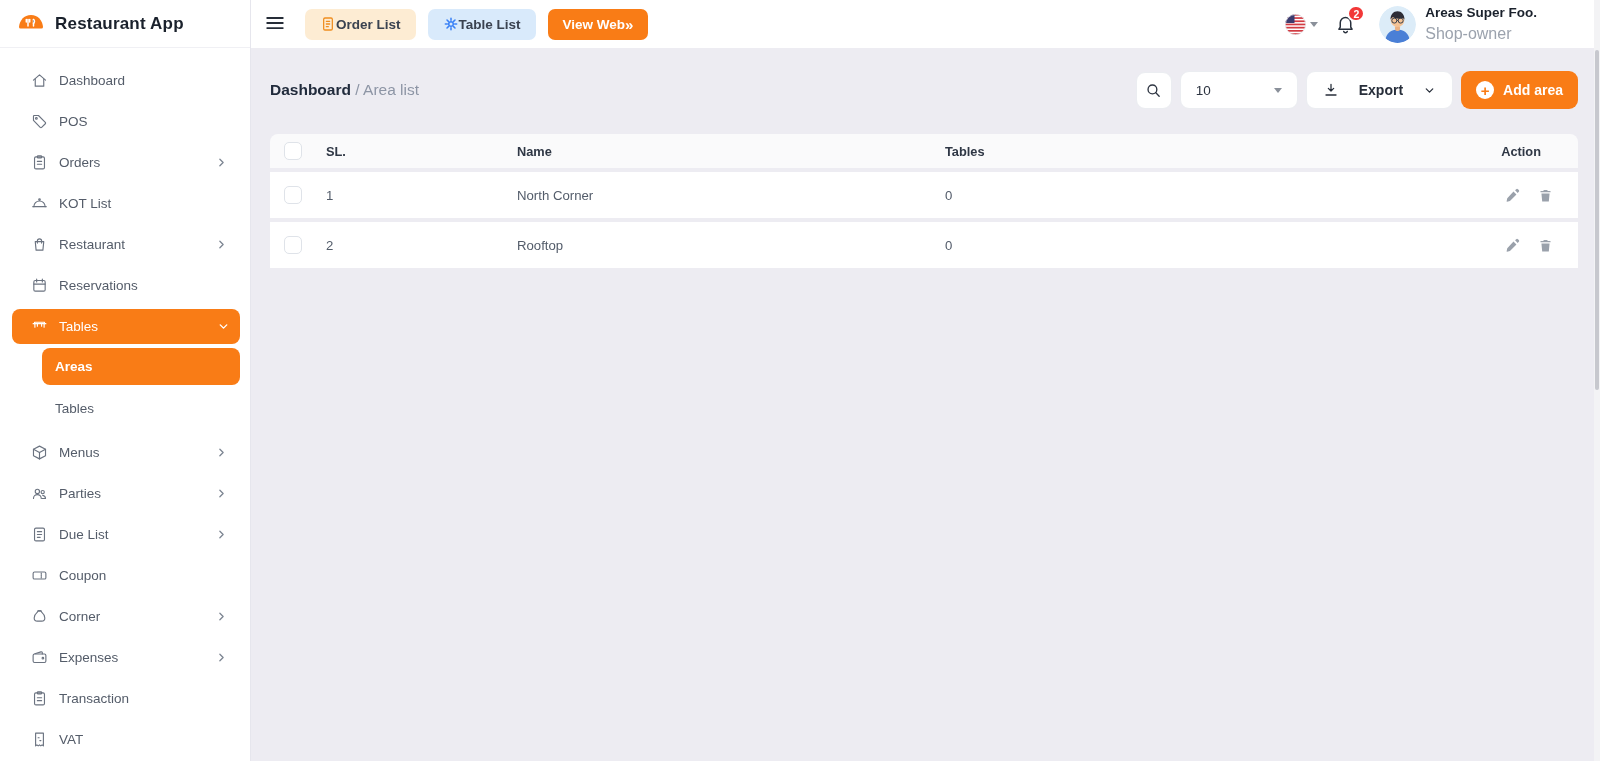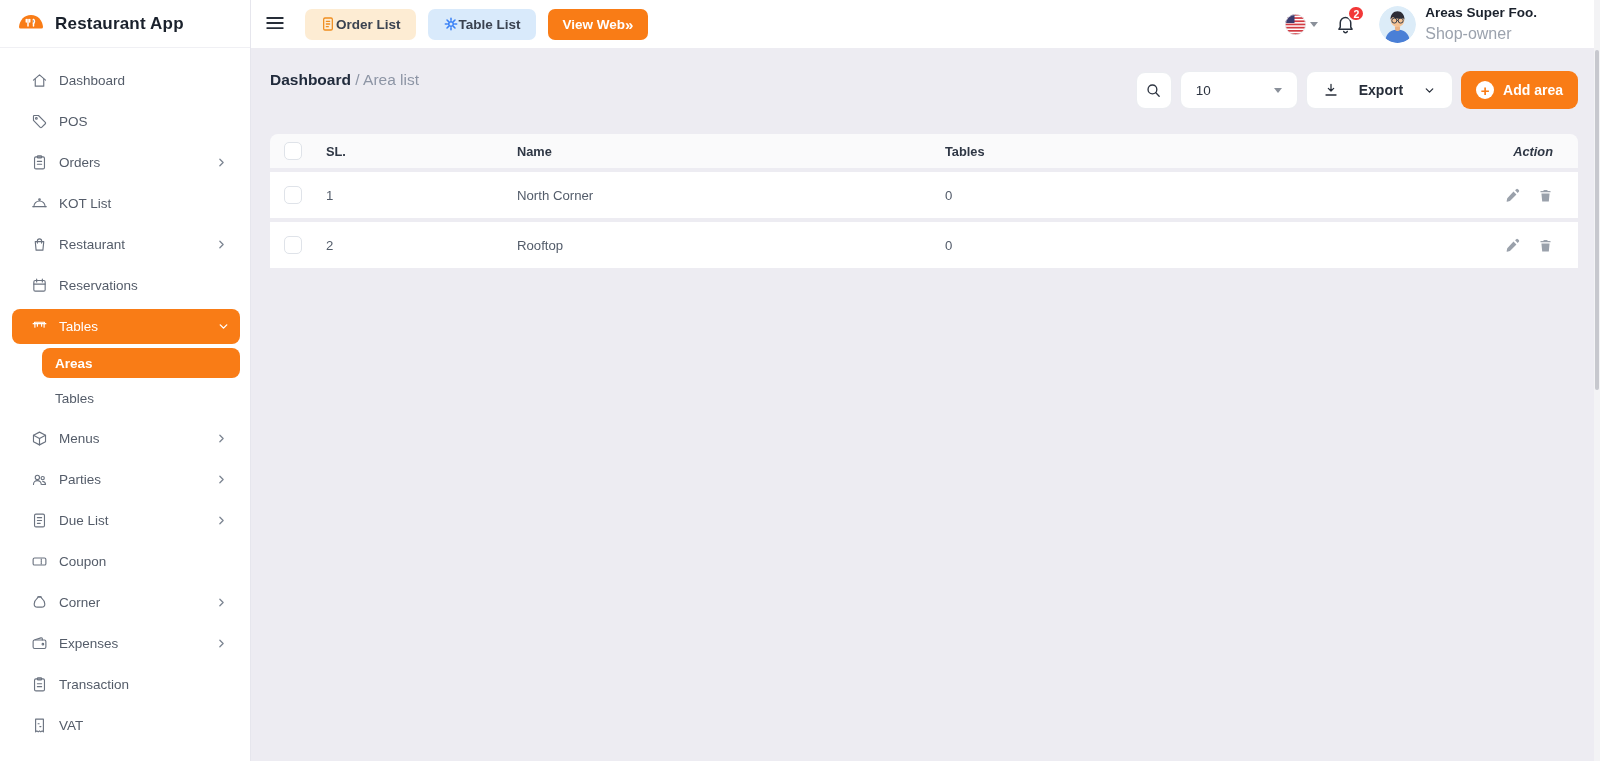--- a/index.html
+++ b/index.html
@@ -14,21 +14,21 @@
   .logo-row { height:48px; display:flex; align-items:center; gap:9px; padding:16px 16px; border-bottom:1px solid #f0f0f4; cursor:pointer; }
   .logo-name { font-size:17px; font-weight:800; color:#1a212c; letter-spacing:.2px; }
   .nav { padding-top:12px; }
   .nav-item { height:41px; display:flex; align-items:center; gap:11px; padding:0 22px 0 31px;
     color:#545c69; font-size:13.5px; cursor:pointer; }
   .nav-icon { width:17px; height:17px; color:#6b7380; flex:none; }
   .nav-chevron { margin-left:auto; color:#7c8592; display:flex; }
   .nav-item.active { background:#f97c16; color:#fff; margin:3px 10px 3px 12px; height:35px;
     padding:0 10px 0 19px; border-radius:8px; }
   .nav-item.active .nav-icon, .nav-item.active .nav-chevron { color:#fff; }
-  .sub-item { height:30px; margin:4px 10px 5px 42px; border-radius:8px; display:flex; align-items:center;
+  .sub-item { height:37px; margin:4px 10px 5px 42px; border-radius:8px; display:flex; align-items:center;
     padding-left:13px; font-size:13.5px; color:#545c69; cursor:pointer; }
   .sub-item.active { background:#f97c16; color:#fff; font-weight:700; }
 
   
   .main { flex:1; display:flex; flex-direction:column; min-width:0; }
 
   .topbar { height:48px; background:#fff; display:flex; align-items:center; padding:0 63px 0 13px; flex:none; }
   .hamburger { width:24px; height:24px; color:#262d38; cursor:pointer; margin-right:17px; }
   .quick-btn { height:31px; border-radius:7px; display:flex; align-items:center; gap:0; padding:0 15px;
     font-size:13.5px; font-weight:600; color:#3a4250; border:none; cursor:pointer; margin-right:12px; }
@@ -43,21 +43,21 @@
   .bell-wrap { position:relative; cursor:pointer; margin-right:23px; }
   .badge { position:absolute; top:-8px; right:-9px; min-width:17px; height:17px; padding:0 4px; border-radius:9px;
     background:#f23838; color:#fff; font-size:10.5px; font-weight:700; display:flex; align-items:center;
     justify-content:center; border:2px solid #fff; }
   .avatar { width:37px; height:37px; border-radius:50%; overflow:hidden; flex:none; cursor:pointer; margin-right:9px; }
   .user-meta { line-height:1.2; }
   .user-name { font-size:13.5px; font-weight:700; color:#1a212c; }
   .user-role { font-size:16px; color:#9ba2ad; margin-top:3px; }
 
   .content { flex:1; background:#edecf2; padding:23px 22px 0 19px; overflow:hidden; }
-  .page-head { display:flex; }
+  .page-head { display:flex; align-items:center; }
   .breadcrumb { font-size:15.5px; }
   .bc-root { font-weight:700; color:#212b3c; }
   .bc-sep, .bc-current { color:#8d95a5; font-weight:400; }
   .controls { margin-left:auto; display:flex; align-items:center; gap:8px; }
   .icon-btn { width:36px; height:37px; background:#fff; border:1px solid #ebedf1; border-radius:9px;
     display:flex; align-items:center; justify-content:center; cursor:pointer; color:#2d3441; }
   .select { width:118px; height:38px; background:#fff; border:1px solid #ebedf1; border-radius:9px;
     display:flex; align-items:center; padding:0 15px; font-size:13.5px; color:#2d3441; cursor:pointer; }
   .select .caret-sm { margin-left:auto; }
   .export-btn { height:38px; background:#fff; border:1px solid #ebedf1; border-radius:9px; display:flex;
@@ -70,21 +70,21 @@
   
   .table-card { margin-top:25px; }
   .t-head, .t-row { display:grid; grid-template-columns:56px 191px 428px 1fr 140px; align-items:center; }
   .t-head { background:#fafafb; border-radius:8px 8px 0 0; height:34px; font-size:12.8px; font-weight:700; color:#2f3745; }
   .t-row { background:#fff; height:46px; margin-top:4px; font-size:13.2px; color:#535c6a; }
   .cell-check { padding-left:14px; }
   .checkbox { width:18px; height:18px; border:1.5px solid #dfe3e9; border-radius:5px; background:#fff;
     display:block; cursor:pointer; }
   .cell-action { display:flex; justify-content:flex-end; align-items:center; gap:18px; padding-right:25px; }
   .action-btn { color:#9aa1ab; cursor:pointer; display:flex; }
-  .th-action { text-align:right; padding-right:25px;font-style:italic; }
+  .th-action { text-align:right; padding-right:37px; }
 
   
   .scroll-track { position:fixed; top:0; right:0; width:6px; height:761px; background:#f3f3f5; }
   .scroll-thumb { position:fixed; top:50px; right:1px; width:4px; height:340px; border-radius:2px; background:#c7c8ce; cursor:pointer; }
 </style>
 </head>
 <body>
 
 <div class="app">
 

